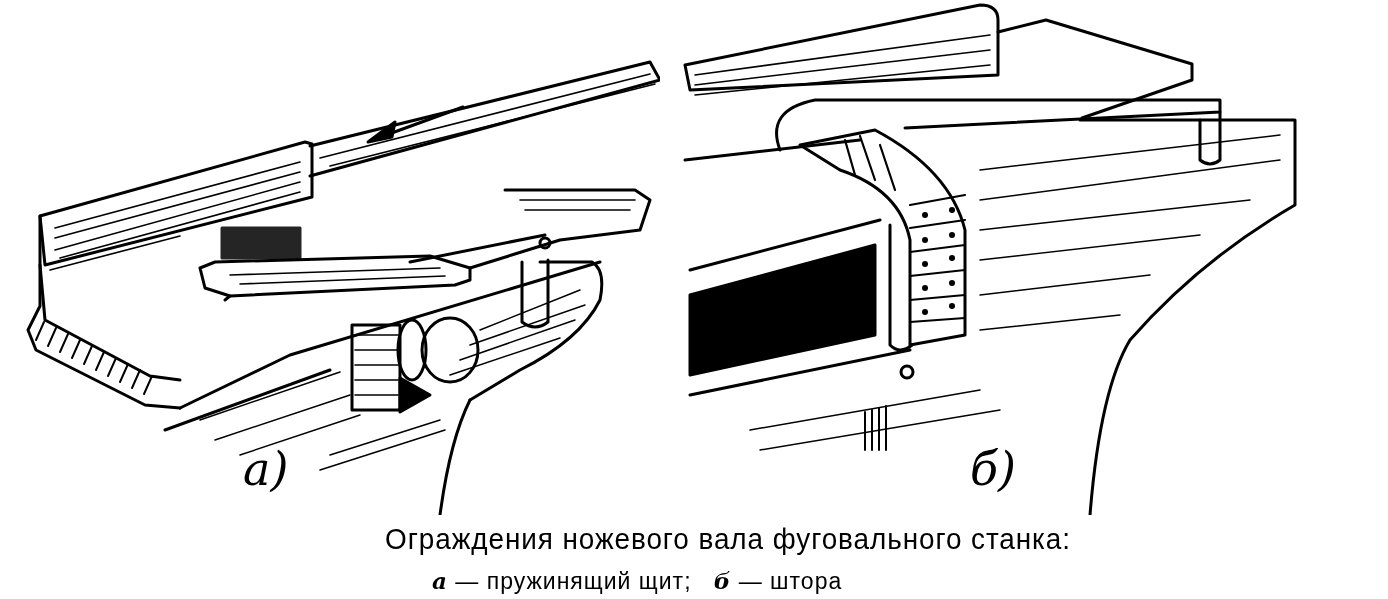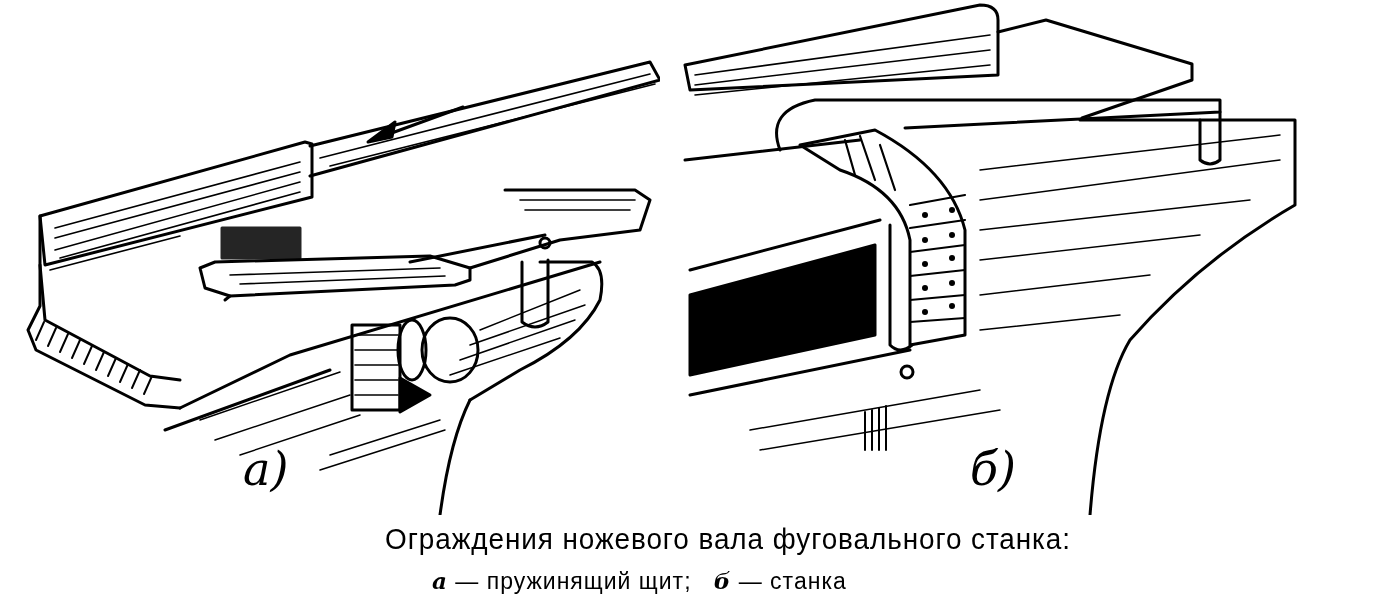--- a/index.html
+++ b/index.html
@@ -183,14 +183,14 @@
 <div class="panel-label" id="label-b">б)</div>
 
 <div class="caption-title">Ограждения ножевого вала фуговального станка:</div>
 <div class="caption-legend">
   <span class="it">а</span>
   <span>—</span>
   <span>пружинящий щит;</span>
   &nbsp;
   <span class="it">б</span>
   <span>—</span>
-  <span>станка</span>
+  <span>штора</span>
 </div>
 
 </body></html>

